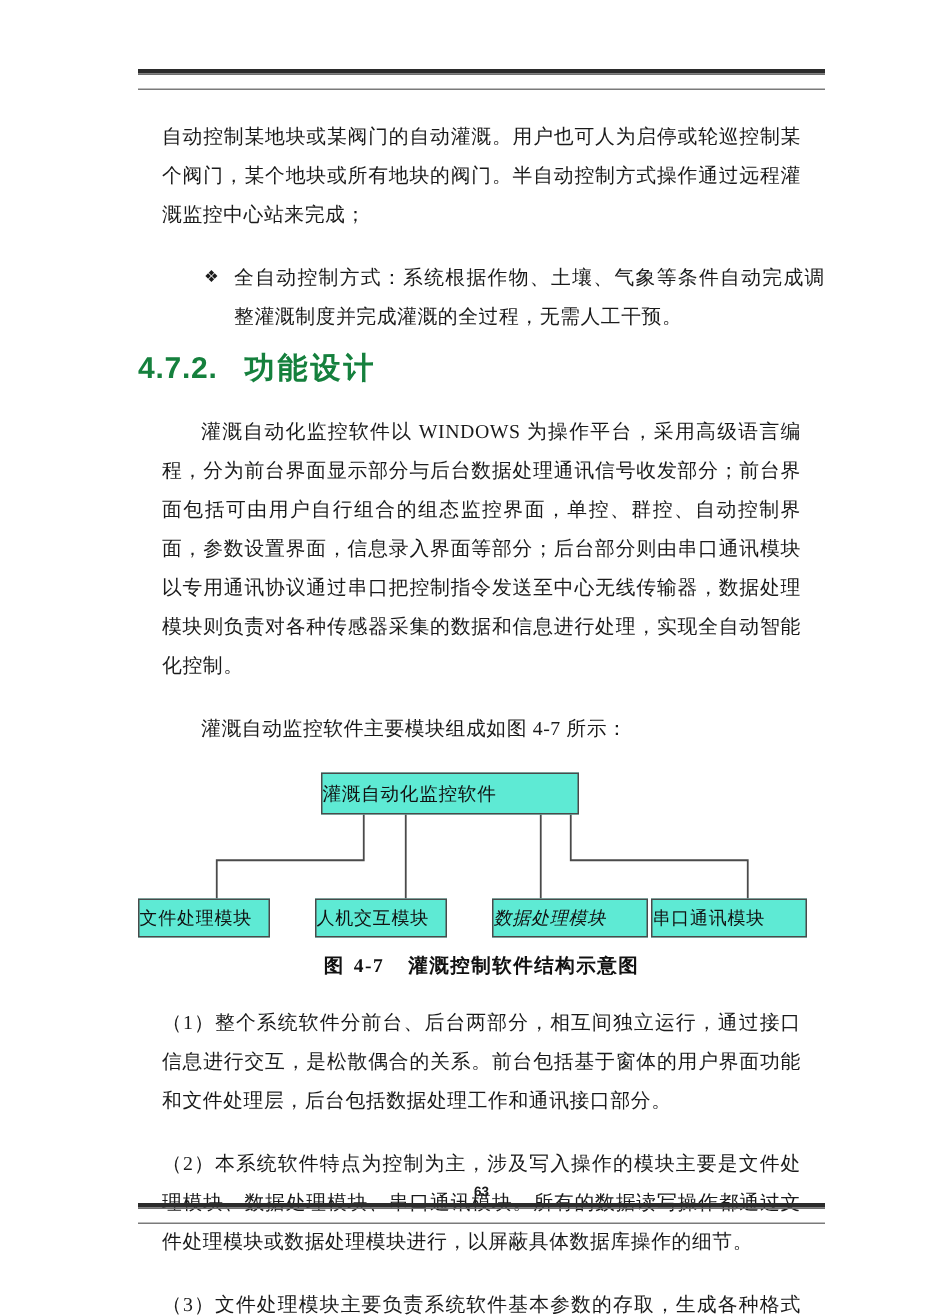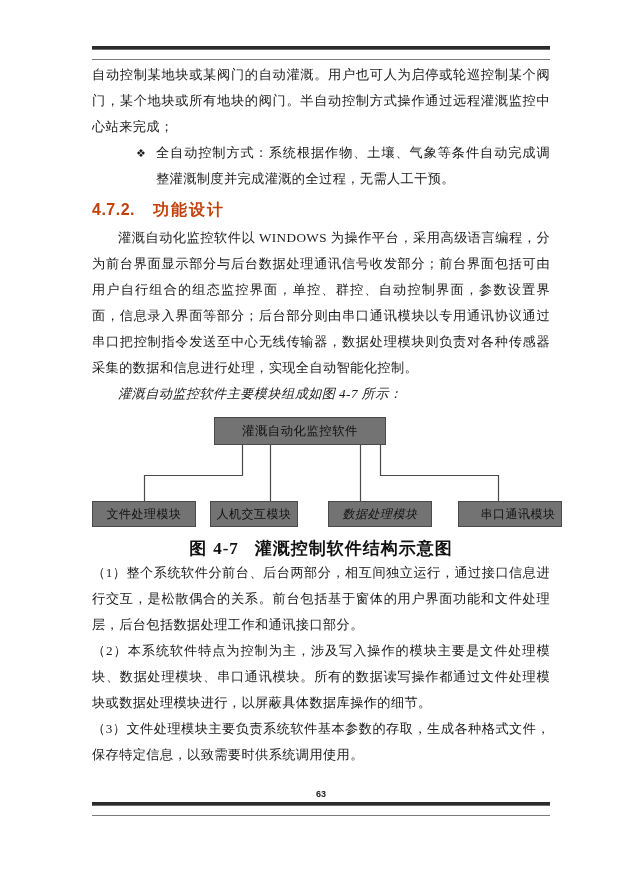--- a/index.html
+++ b/index.html
@@ -57,21 +57,21 @@
   .footer-block .rule-thin { margin-top: 9px; }
 
   
   .body-area {
     position: absolute;
     left: 0;
     top: 62px;
     width: 458px;
   }
   p.para {
-    margin: 0;
+    margin: 16px;
     font-size: 13.2px;
     line-height: 26px;
     letter-spacing: 0.4px;
     text-align: justify;
     text-justify: inter-ideograph;
     color: #1a1a1a;
   }
   p.cont { text-indent: 0; }
   p.indent { text-indent: 26px; }
 
@@ -90,77 +90,77 @@
     left: 44px;
     top: 0;
     font-size: 11px;
     line-height: 26px;
     color: #1a1a1a;
   }
 
   h2.section {
     margin: 8px 0 4px 0;
     font-family: "Liberation Sans", sans-serif;
-    font-size: 16px;
-    font-weight: bold;
-    color: #c2410c;
+    font-size: 20px;
+    font-weight: bold;
+    color: #15803d;
     letter-spacing: 0.5px;
   }
   h2.section .num { margin-right: 18px; }
   h2.section .title {
     font-family: "Liberation Serif", serif;
     font-weight: bold;
     letter-spacing: 2px;
   }
 
-  .fig-ref { margin-top: 2px; text-indent: 26px; font-style: italic; }
+  .fig-ref { margin-top: 2px; text-indent: 26px; }
 
   
   .diagram {
     position: relative;
     width: 458px;
     height: 112px;
     margin-top: 10px;
   }
   .node {
     position: absolute;
     box-sizing: border-box;
     border: 1px solid #4a4a4a;
-    background: #737373;
+    background: #5eead4;
     font-size: 12.4px;
     line-height: 26px;
-    text-align: center;
+    text-align: left;
     color: #111111;
     letter-spacing: 0.5px;
     white-space: nowrap;
   }
   .node.root {
     left: 122px;
     top: 0px;
     width: 172px;
     height: 28px;
     line-height: 26px;
   }
   .node.leaf {
     top: 84px;
     height: 26px;
     line-height: 24px;
     font-size: 12px;
   }
-  .leaf-1 { left: 0px;   width: 104px; }
+  .leaf-1 { left: 0px;   width: 88px; }
   .leaf-2 { left: 118px; width: 88px; }
   .leaf-3 { left: 236px; width: 104px; font-style: italic; }
-  .leaf-4 { left: 366px; width: 104px; padding-left: 16px; }
+  .leaf-4 { left: 342px; width: 104px; }
 
   .connector { position: absolute; left: 0; top: 0; }
 
   .fig-caption {
     margin-top: 8px;
     text-align: center;
-    font-size: 17px;
+    font-size: 13px;
     font-weight: bold;
     letter-spacing: 1px;
     color: #111111;
   }
   .fig-caption .cap-num { margin: 0 16px 0 6px; }
 
   .tail-area {
     position: absolute;
     left: 0;
     top: 826px;

